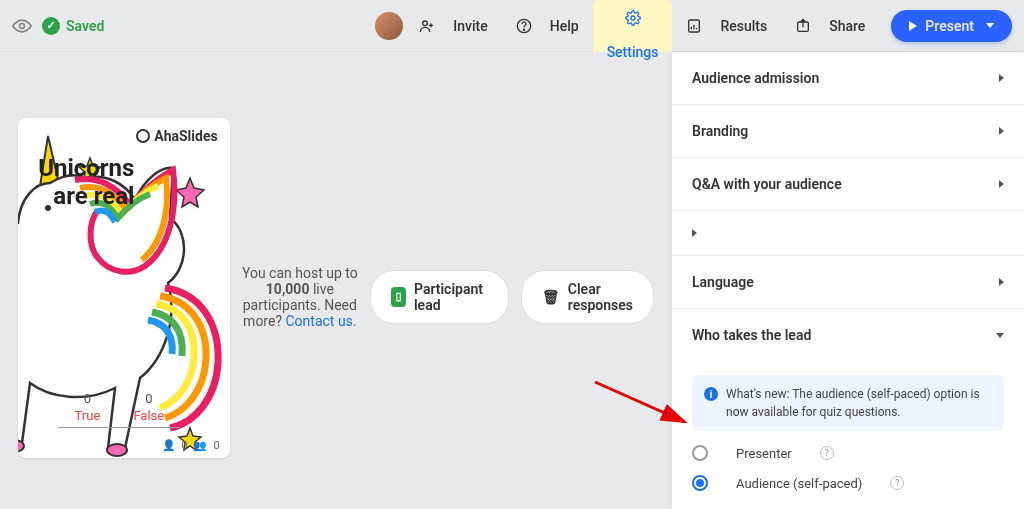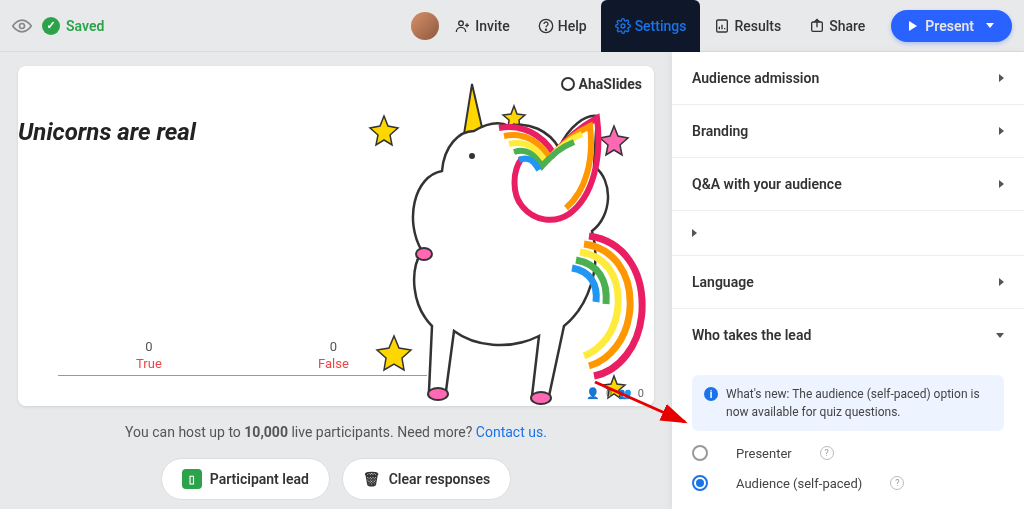--- a/index.html
+++ b/index.html
@@ -5,36 +5,36 @@
 * { margin: 0; padding: 0; box-sizing: border-box; font-family: -apple-system, BlinkMacSystemFont, 'Segoe UI', Roboto, sans-serif; }
 body { background: #e8e9eb; width: 1024px; height: 509px; overflow: hidden; position: relative; }
 
 .topbar { height: 52px; background: #e8e9eb; display: flex; align-items: center; padding: 0 12px; justify-content: space-between; border-bottom: 1px solid #ddd; }
 .topbar-left { display: flex; align-items: center; gap: 10px; }
 .eye-icon { width: 20px; height: 20px; color: #888; display: flex; align-items: center; justify-content: center; }
 .saved-badge { display: flex; align-items: center; gap: 6px; color: #2ca34a; font-weight: 600; font-size: 14px; }
 .check-circle { width: 18px; height: 18px; background: #2ca34a; border-radius: 50%; display: flex; align-items: center; justify-content: center; color: #fff; font-size: 11px; }
 
 .topbar-right { display: flex; align-items: center; gap: 0; }
-.nav-item { display: flex; align-items: center; gap: 4px; padding: 10px 14px; color: #333; font-size: 14px; font-weight: 500; cursor: pointer; position: relative; }
-.nav-item.active { background: #0f172a; color: #1a73e8; border-radius: 6px 6px 0 0; height: 52px; }
+.nav-item { display: flex; align-items: center; gap: 18px; padding: 10px 14px; color: #333; font-size: 14px; font-weight: 500; cursor: pointer; position: relative; }
+.nav-item.active { background: #fef9c3; color: #1a73e8; border-radius: 6px 6px 0 0; height: 52px; flex-direction: column; }
 .nav-icon { width: 16px; height: 16px; display: inline-flex; align-items: center; justify-content: center; }
 .avatar { width: 28px; height: 28px; border-radius: 50%; background: linear-gradient(135deg,#d98f6b,#8b5a3c); margin-right: 2px; }
 .user-plus { display: inline-flex; font-size: 15px; }
 
 .present-btn { background: #2962ff; color: #e5e5e5; border-radius: 24px; padding: 8px 18px; display: flex; align-items: center; gap: 8px; font-weight: 600; font-size: 14px; margin-left: 12px; box-shadow: 0 2px 4px rgba(41,98,255,0.3); justify-content: flex-end; }
 .present-btn .play { width: 0; height: 0; border-left: 8px solid #fff; border-top: 5px solid transparent; border-bottom: 5px solid transparent; }
 .present-btn .caret { width: 0; height: 0; border-top: 5px solid #fff; border-left: 4px solid transparent; border-right: 4px solid transparent; margin-left: 4px; }
 
 .main-area { display: flex; height: calc(100% - 52px); }
-.canvas-area { flex: 1; padding: 14px 18px 0 18px; display: flex; flex-direction: column; align-items: center; }
+.canvas-area { flex: 1; padding: 14px 18px 0 18px; display: flex; flex-direction: row; align-items: center; }
 .slide-card { background: #fff; border-radius: 8px; width: 100%; max-width: 640px; height: 340px; position: relative; box-shadow: 0 1px 3px rgba(0,0,0,0.1); overflow: hidden; }
 .slide-logo { position: absolute; top: 10px; right: 12px; font-size: 14px; font-weight: 700; color: #333; display: flex; align-items: center; gap: 4px; }
 .slide-logo .circle { width: 14px; height: 14px; border: 2.5px solid #333; border-radius: 50%; }
-.slide-title { text-align: left; font-size: 24px; font-weight: 700; color: #222; margin-top: 52px; position: relative; z-index: 2; width: 55%; font-style: italic; }
+.slide-title { text-align: right; font-size: 24px; font-weight: 700; color: #222; margin-top: 36px; position: relative; z-index: 2; width: 55%; }
 .bar-chart { position: absolute; bottom: 30px; left: 40px; width: 58%; }
 .bar-chart .axis { border-bottom: 1px solid #999; display: flex; justify-content: space-around; padding-bottom: 4px; }
 .bar-chart .label { font-size: 13px; color: #ef4444; text-align: center; }
 .bar-chart .value { font-size: 13px; color: #555; text-align: center; margin-bottom: 2px; }
 .bar-col { display: flex; flex-direction: column; align-items: center; }
 .slide-footer { position: absolute; bottom: 6px; right: 10px; font-size: 11px; color: #666; display: flex; align-items: center; gap: 6px; }
 .slide-footer .foot-icon { font-size: 11px; }
 
 .unicorn-wrap { position: absolute; right: -20px; top: 10px; width: 320px; height: 340px; }
 

